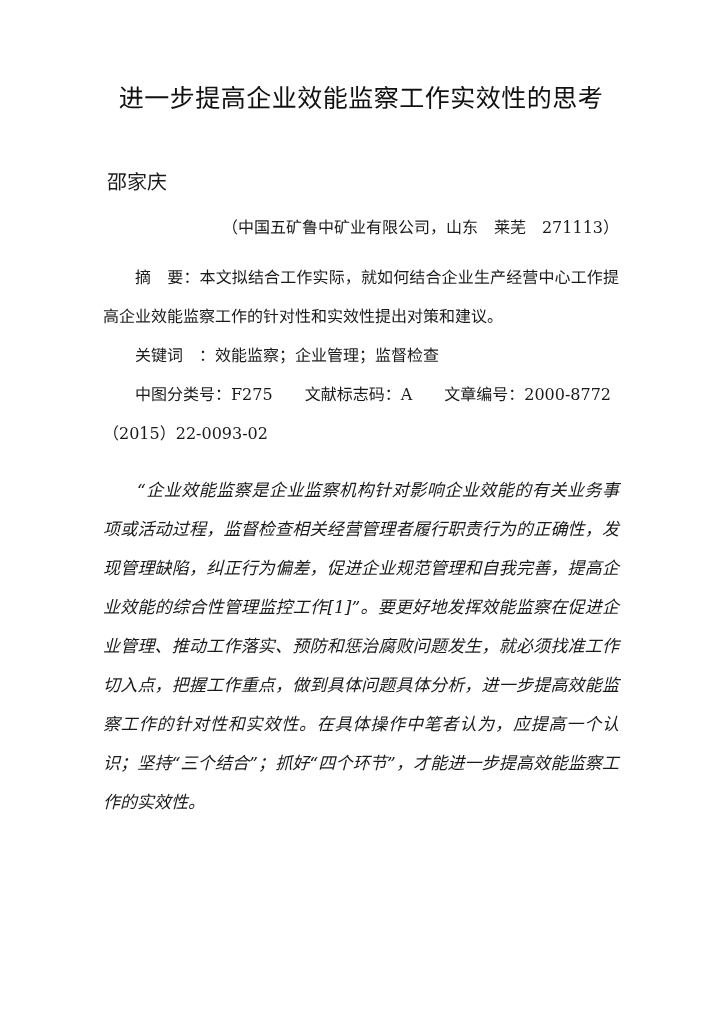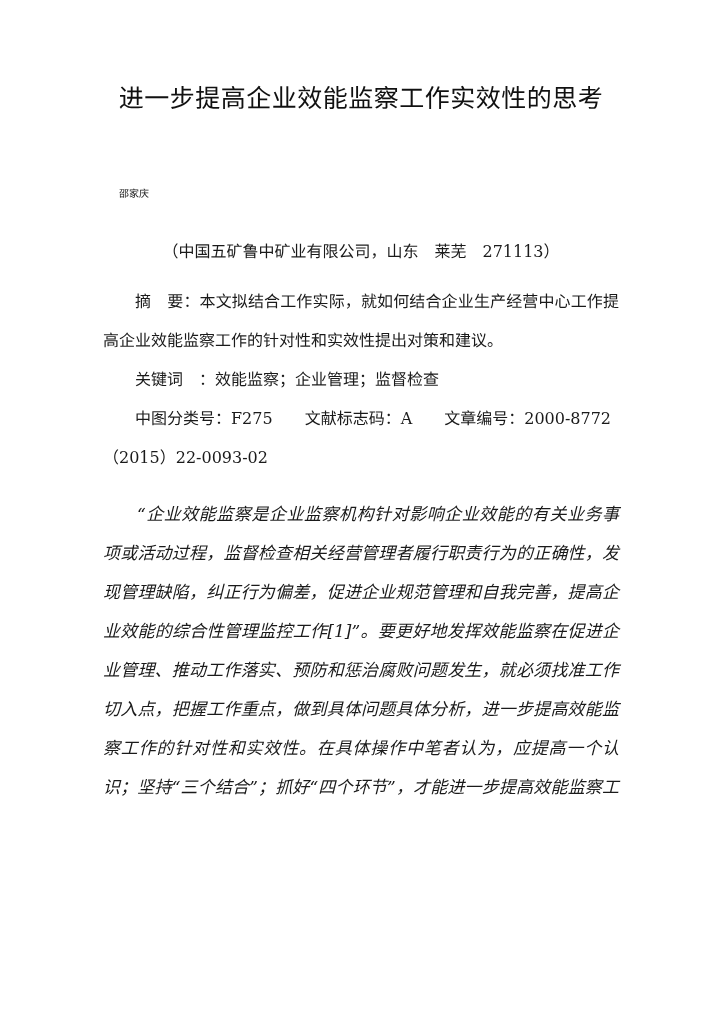--- a/index.html
+++ b/index.html
@@ -34,33 +34,33 @@
     font-size: 25px;
     font-weight: normal;
     line-height: 42px;
     text-align: center;
     letter-spacing: 0.5px;
     color: #111111;
   }
 
   
   .author-line {
-    margin: 16px;
+    margin: 4px;
     padding-top: 44px;
-    font-size: 10px;
+    font-size: 20px;
     line-height: 28px;
     text-align: left;
   }
 
   .affiliation-line {
     margin: 0;
     padding-top: 14px;
     font-size: 16px;
     line-height: 28px;
-    text-align: center;
+    text-align: right;
   }
 
   
   .meta-block {
     padding-top: 16px;
   }
 
   .meta-para {
     margin: 0;
     font-size: 16px;

